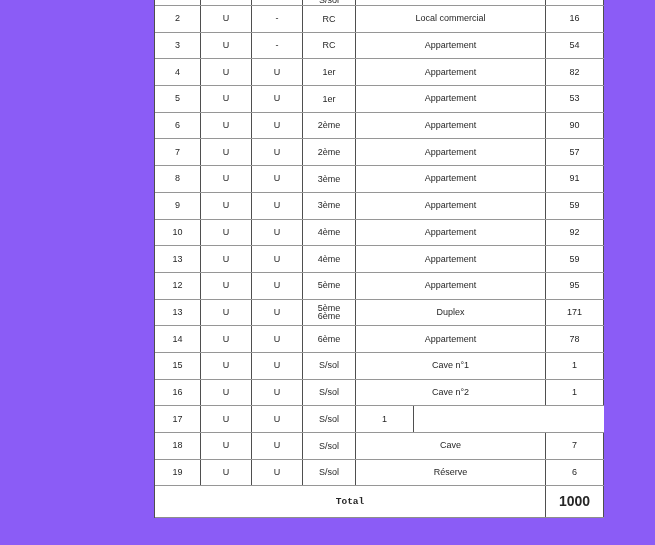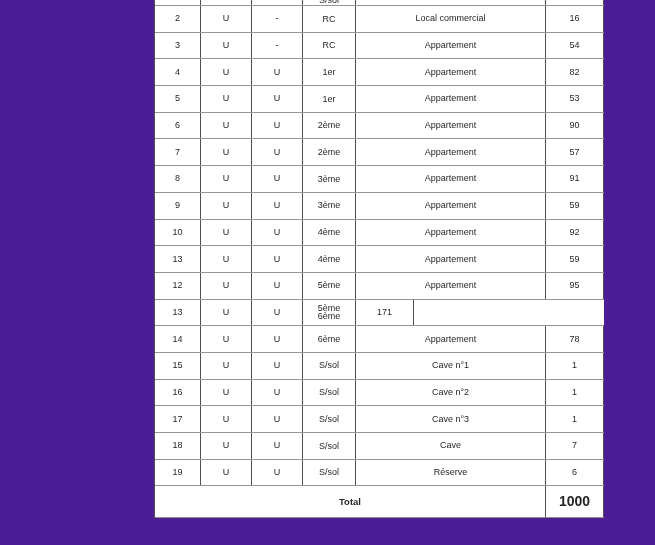--- a/index.html
+++ b/index.html
@@ -4,21 +4,21 @@
 <style>
   html, body {
     margin: 0;
     padding: 0;
     background: #ffffff;
   }
   .page {
     position: relative;
     width: 655px;
     height: 545px;
-    background: #4c1d95;
+    background: #8b5cf6;
     overflow: hidden;
     font-family: "Liberation Sans", sans-serif;
     color: #262626;
   }
   .division-table {
     position: absolute;
     left: 154px;
     top: -21px;
     width: 449px;
     border-left: 1px solid #4f4f4f;
@@ -47,20 +47,21 @@
   .c-lot   { width: 46px; }
   .c-u1    { width: 51px; }
   .c-u2    { width: 51px; }
   .c-floor { width: 53px; white-space: pre-line; line-height: 8.6px; }
   .c-type  { width: 190px; }
   .c-share { width: 58px; }
   .c-merged {
     width: 391px;
     font-weight: bold;
     font-size: 9.5px;
+    font-family: Liberation Mono, monospace;
   }
   .total-row .c-share { font-weight: bold; font-size: 14px; }
   
   .partial .cell { align-items: flex-end; }
   .partial .c-floor span { display: block; margin-bottom: 0px; }
 </style>
 </head>
 <body>
 
 <div class="page">
@@ -164,20 +165,21 @@
         <div class="cell c-floor">5ème</div>
         <div class="cell c-type">Appartement</div>
         <div class="cell c-share">95</div>
       </div>
       <div class="trow">
         <div class="cell c-lot">13</div>
         <div class="cell c-u1">U</div>
         <div class="cell c-u2">U</div>
         <div class="cell c-floor">5ème
 6ème</div>
+        <div class="cell c-type">Duplex</div>
         <div class="cell c-share">171</div>
       </div>
       <div class="trow">
         <div class="cell c-lot">14</div>
         <div class="cell c-u1">U</div>
         <div class="cell c-u2">U</div>
         <div class="cell c-floor">6ème</div>
         <div class="cell c-type">Appartement</div>
         <div class="cell c-share">78</div>
       </div>
@@ -195,21 +197,20 @@
         <div class="cell c-u2">U</div>
         <div class="cell c-floor">S/sol</div>
         <div class="cell c-type">Cave n°2</div>
         <div class="cell c-share">1</div>
       </div>
       <div class="trow">
         <div class="cell c-lot">17</div>
         <div class="cell c-u1">U</div>
         <div class="cell c-u2">U</div>
         <div class="cell c-floor">S/sol</div>
-        <div class="cell c-type">Cave n°3</div>
         <div class="cell c-share">1</div>
       </div>
       <div class="trow">
         <div class="cell c-lot">18</div>
         <div class="cell c-u1">U</div>
         <div class="cell c-u2">U</div>
         <div class="cell c-floor">S/sol</div>
         <div class="cell c-type">Cave</div>
         <div class="cell c-share">7</div>
       </div>

